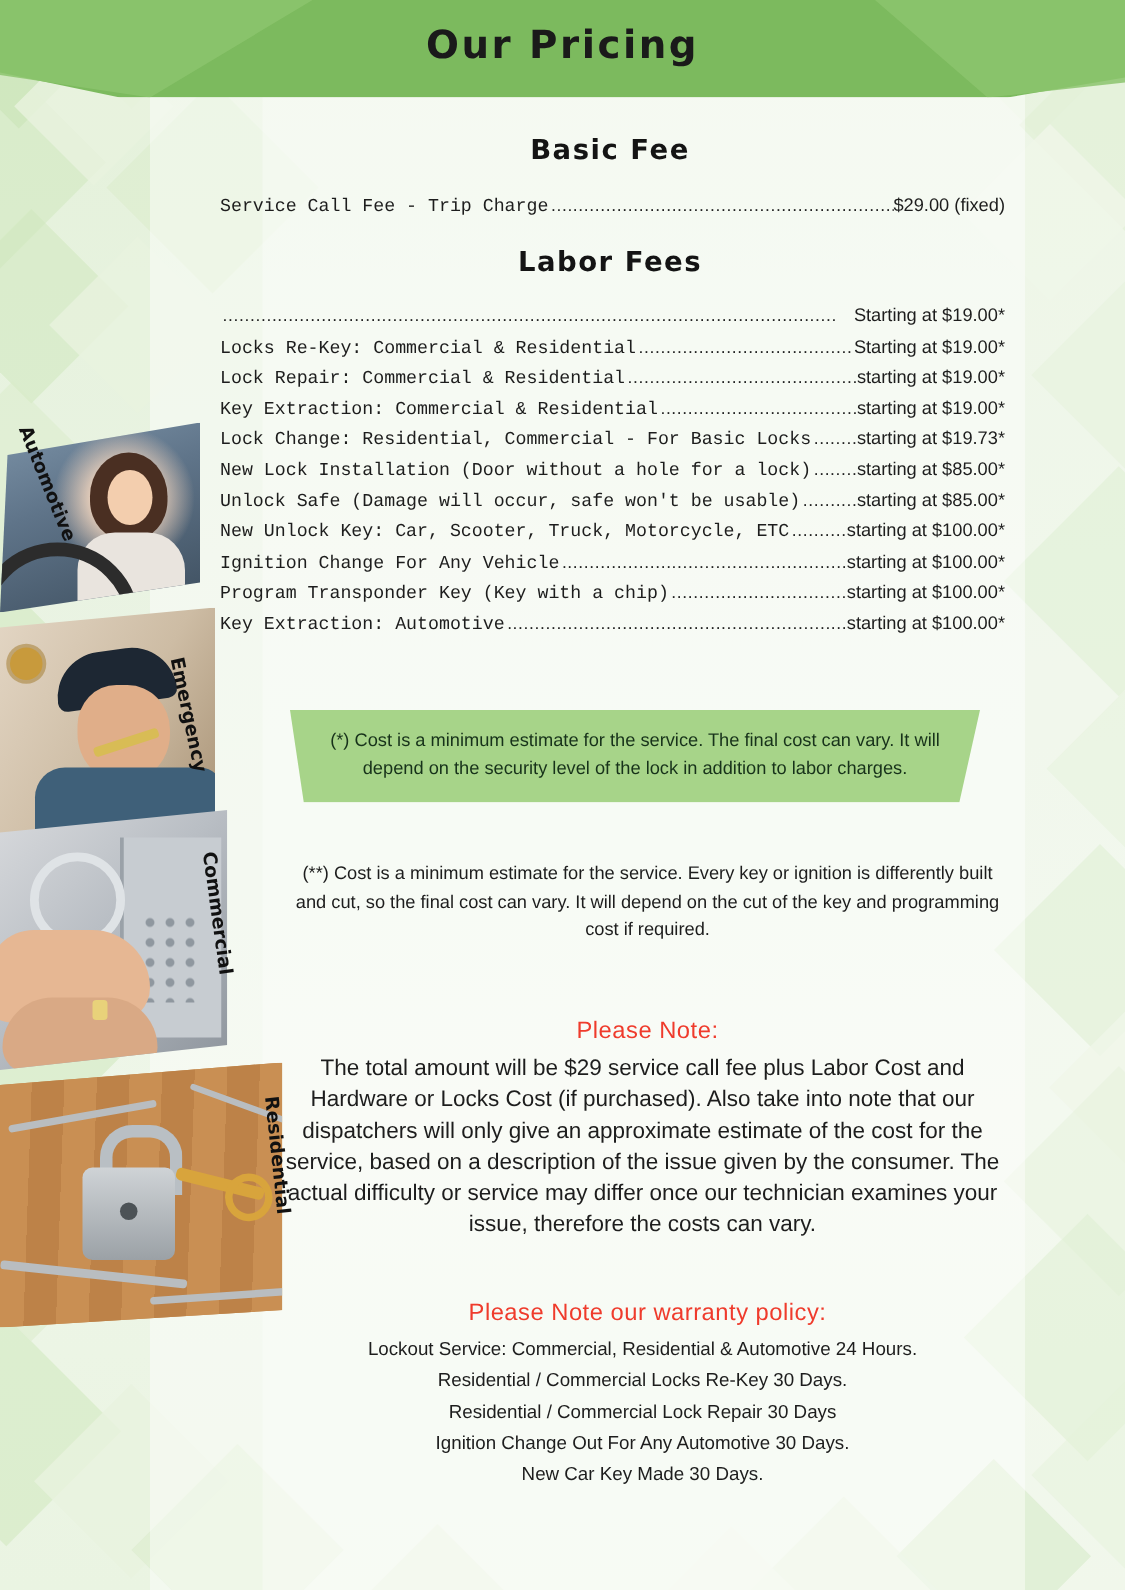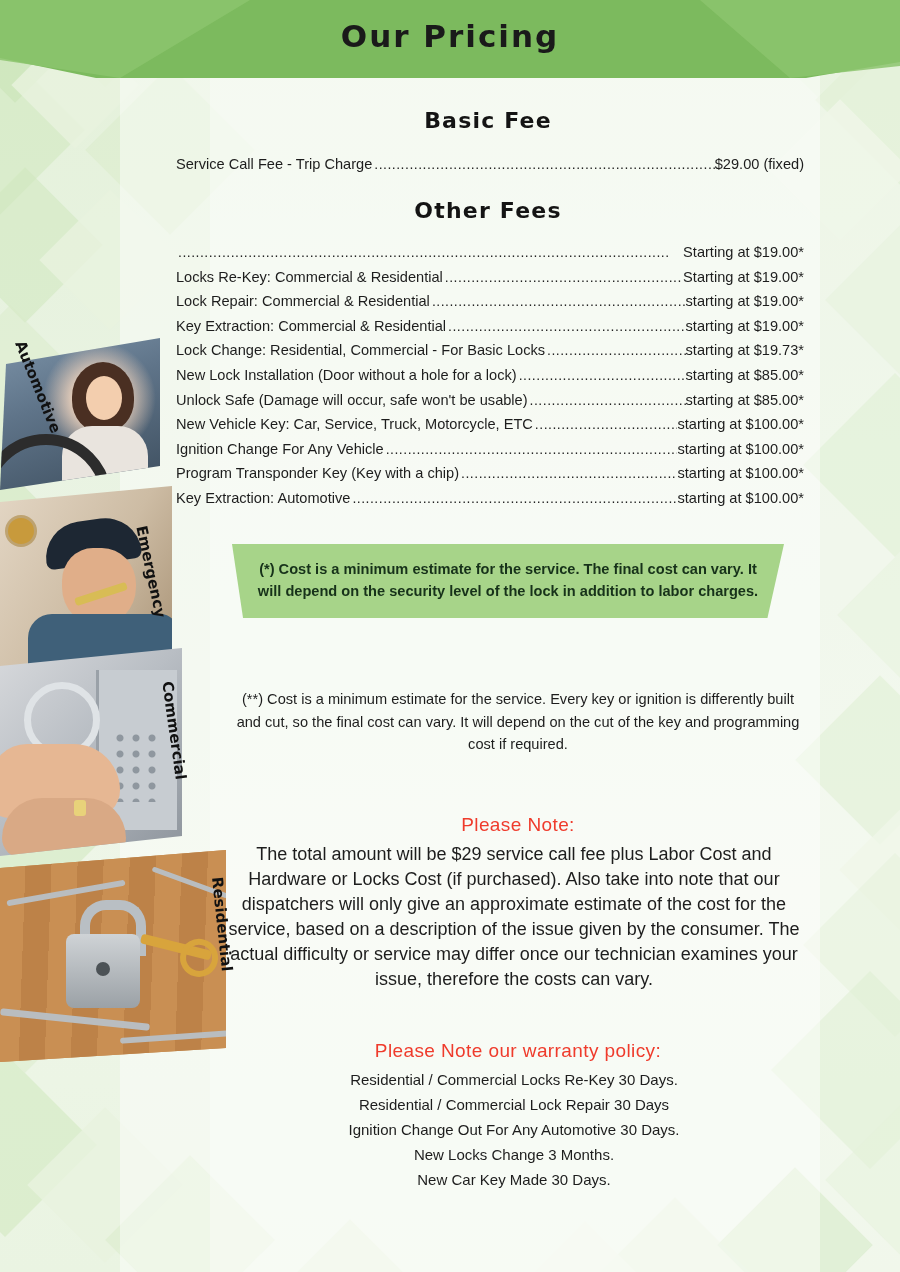--- a/index.html
+++ b/index.html
@@ -102,21 +102,21 @@
   #other-fees-list { top: 244px; }
 
   .fee-row {
     display: flex;
     align-items: baseline;
     font-size: 14.6px;
     color: #1d1d1d;
     height: 24.6px;
     white-space: nowrap;
   }
-  .fee-label { flex: 0 0 auto; }
+  .fee-label { flex: 0 0 auto; font-family: Liberation Mono, monospace; }
   .dots {
     flex: 1 1 auto;
     overflow: hidden;
     white-space: nowrap;
     color: #222;
     letter-spacing: .5px;
     padding: 0 2px;
     font-size: 14px;
   }
   .fee-price { flex: 0 0 auto; text-align: left; }
@@ -128,21 +128,21 @@
     width: 552px;
     background: #a7d489;
     color: #17321a;
     font-size: 14.6px;
     line-height: 22px;
     text-align: center;
     padding: 14px 18px 16px;
     box-sizing: border-box;
     clip-path: polygon(0 0, 100% 0, 97% 100%, 2% 100%);
   }
-  #note-single-star { top: 544px; font-weight: bold; }
+  #note-single-star { top: 568px; }
 
   .note-plain {
     position: absolute;
     left: 228px;
     width: 580px;
     font-size: 14.6px;
     line-height: 22.5px;
     color: #1d1d1d;
     text-align: center;
   }
@@ -394,21 +394,21 @@
 <div class="section-title" id="basic-fee-title">Basic Fee</div>
 
 <div class="fee-list" id="basic-fee-list">
   <div class="fee-row">
     <span class="fee-label">Service Call Fee - Trip Charge</span>
     <span class="dots">................................................................................................................</span>
     <span class="fee-price">$29.00 (fixed)</span>
   </div>
 </div>
 
-<div class="section-title" id="other-fees-title">Other Fees</div>
+<div class="section-title" id="other-fees-title">Labor Fees</div>
 
 <div class="fee-list" id="other-fees-list">
   <div class="fee-row">
     <span class="dots">................................................................................................................</span>
     <span class="fee-price">Starting at $19.00*</span>
   </div>
   <div class="fee-row">
     <span class="fee-label">Locks Re-Key: Commercial &amp; Residential</span>
     <span class="dots">................................................................................................................</span>
     <span class="fee-price">Starting at $19.00*</span>
@@ -432,21 +432,21 @@
     <span class="fee-label">New Lock Installation (Door without a hole for a lock)</span>
     <span class="dots">................................................................................................................</span>
     <span class="fee-price">starting at $85.00*</span>
   </div>
   <div class="fee-row">
     <span class="fee-label">Unlock Safe (Damage will occur, safe won't be usable)</span>
     <span class="dots">................................................................................................................</span>
     <span class="fee-price">starting at $85.00*</span>
   </div>
   <div class="fee-row">
-    <span class="fee-label">New Vehicle Key: Car, Service, Truck, Motorcycle, ETC</span>
+    <span class="fee-label">New Unlock Key: Car, Scooter, Truck, Motorcycle, ETC</span>
     <span class="dots">................................................................................................................</span>
     <span class="fee-price">starting at $100.00*</span>
   </div>
   <div class="fee-row">
     <span class="fee-label">Ignition Change For Any Vehicle</span>
     <span class="dots">................................................................................................................</span>
     <span class="fee-price">starting at $100.00*</span>
   </div>
   <div class="fee-row">
     <span class="fee-label">Program Transponder Key (Key with a chip)</span>
@@ -464,24 +464,24 @@
 
 <div class="note-plain" id="note-double-star">(**) Cost is a minimum estimate for the service. Every key or ignition is differently built and cut, so the final cost can vary. It will depend on the cut of the key and programming cost if required.</div>
 
 <div class="red-heading" id="please-note-heading">Please Note:</div>
 
 <div class="body-paragraph">The total amount will be $29 service call fee plus Labor Cost and Hardware or Locks Cost (if purchased). Also take into note that our dispatchers will only give an approximate estimate of the cost for the service, based on a description of the issue given by the consumer. The actual difficulty or service may differ once our technician examines your issue, therefore the costs can vary.</div>
 
 <div class="red-heading" id="warranty-heading">Please Note our warranty policy:</div>
 
 <div class="warranty-lines">
+  <div>Lockout Service: Commercial, Residential &amp; Automotive 24 Hours.</div>
   <div>Residential / Commercial Locks Re-Key 30 Days.</div>
   <div>Residential / Commercial Lock Repair 30 Days</div>
   <div>Ignition Change Out For Any Automotive 30 Days.</div>
-  <div>New Locks Change 3 Months.</div>
   <div>New Car Key Made 30 Days.</div>
 </div>
 
 <div class="photo-strip">
 
   <div class="photo" id="photo-automotive">
     <div class="inner">
       <div class="hair"></div>
       <div class="face"></div>
       <div class="body"></div>

